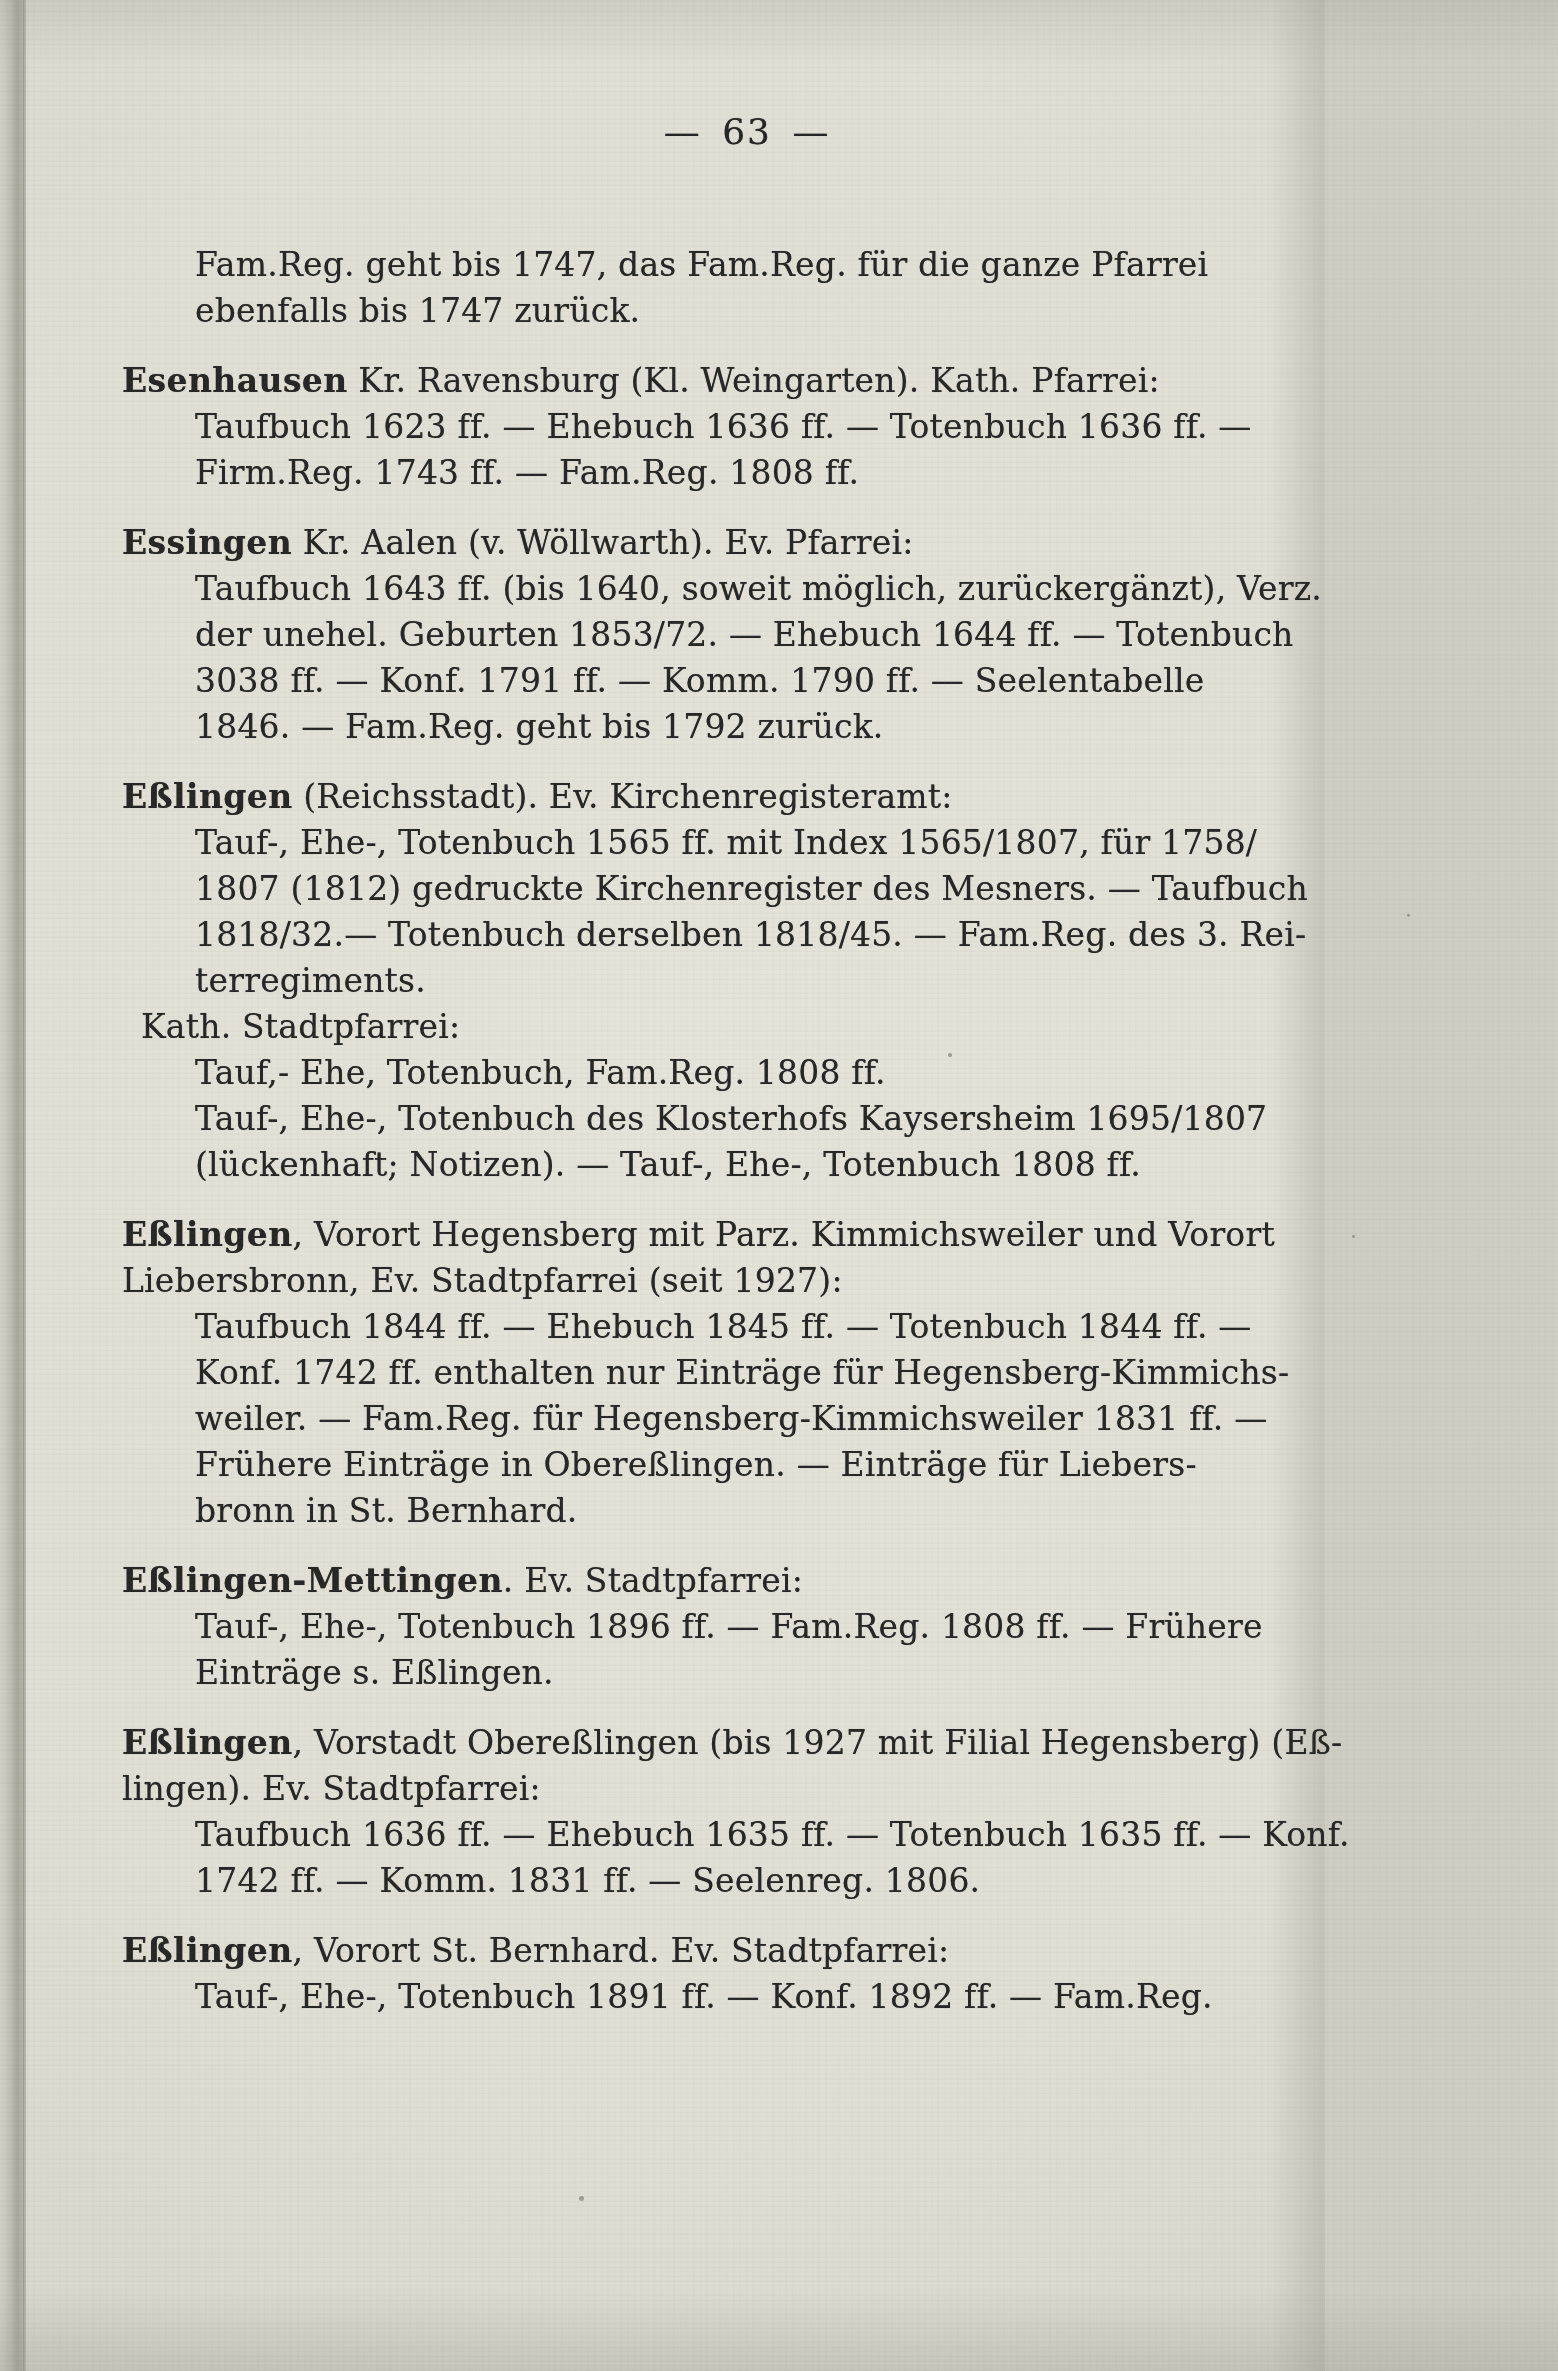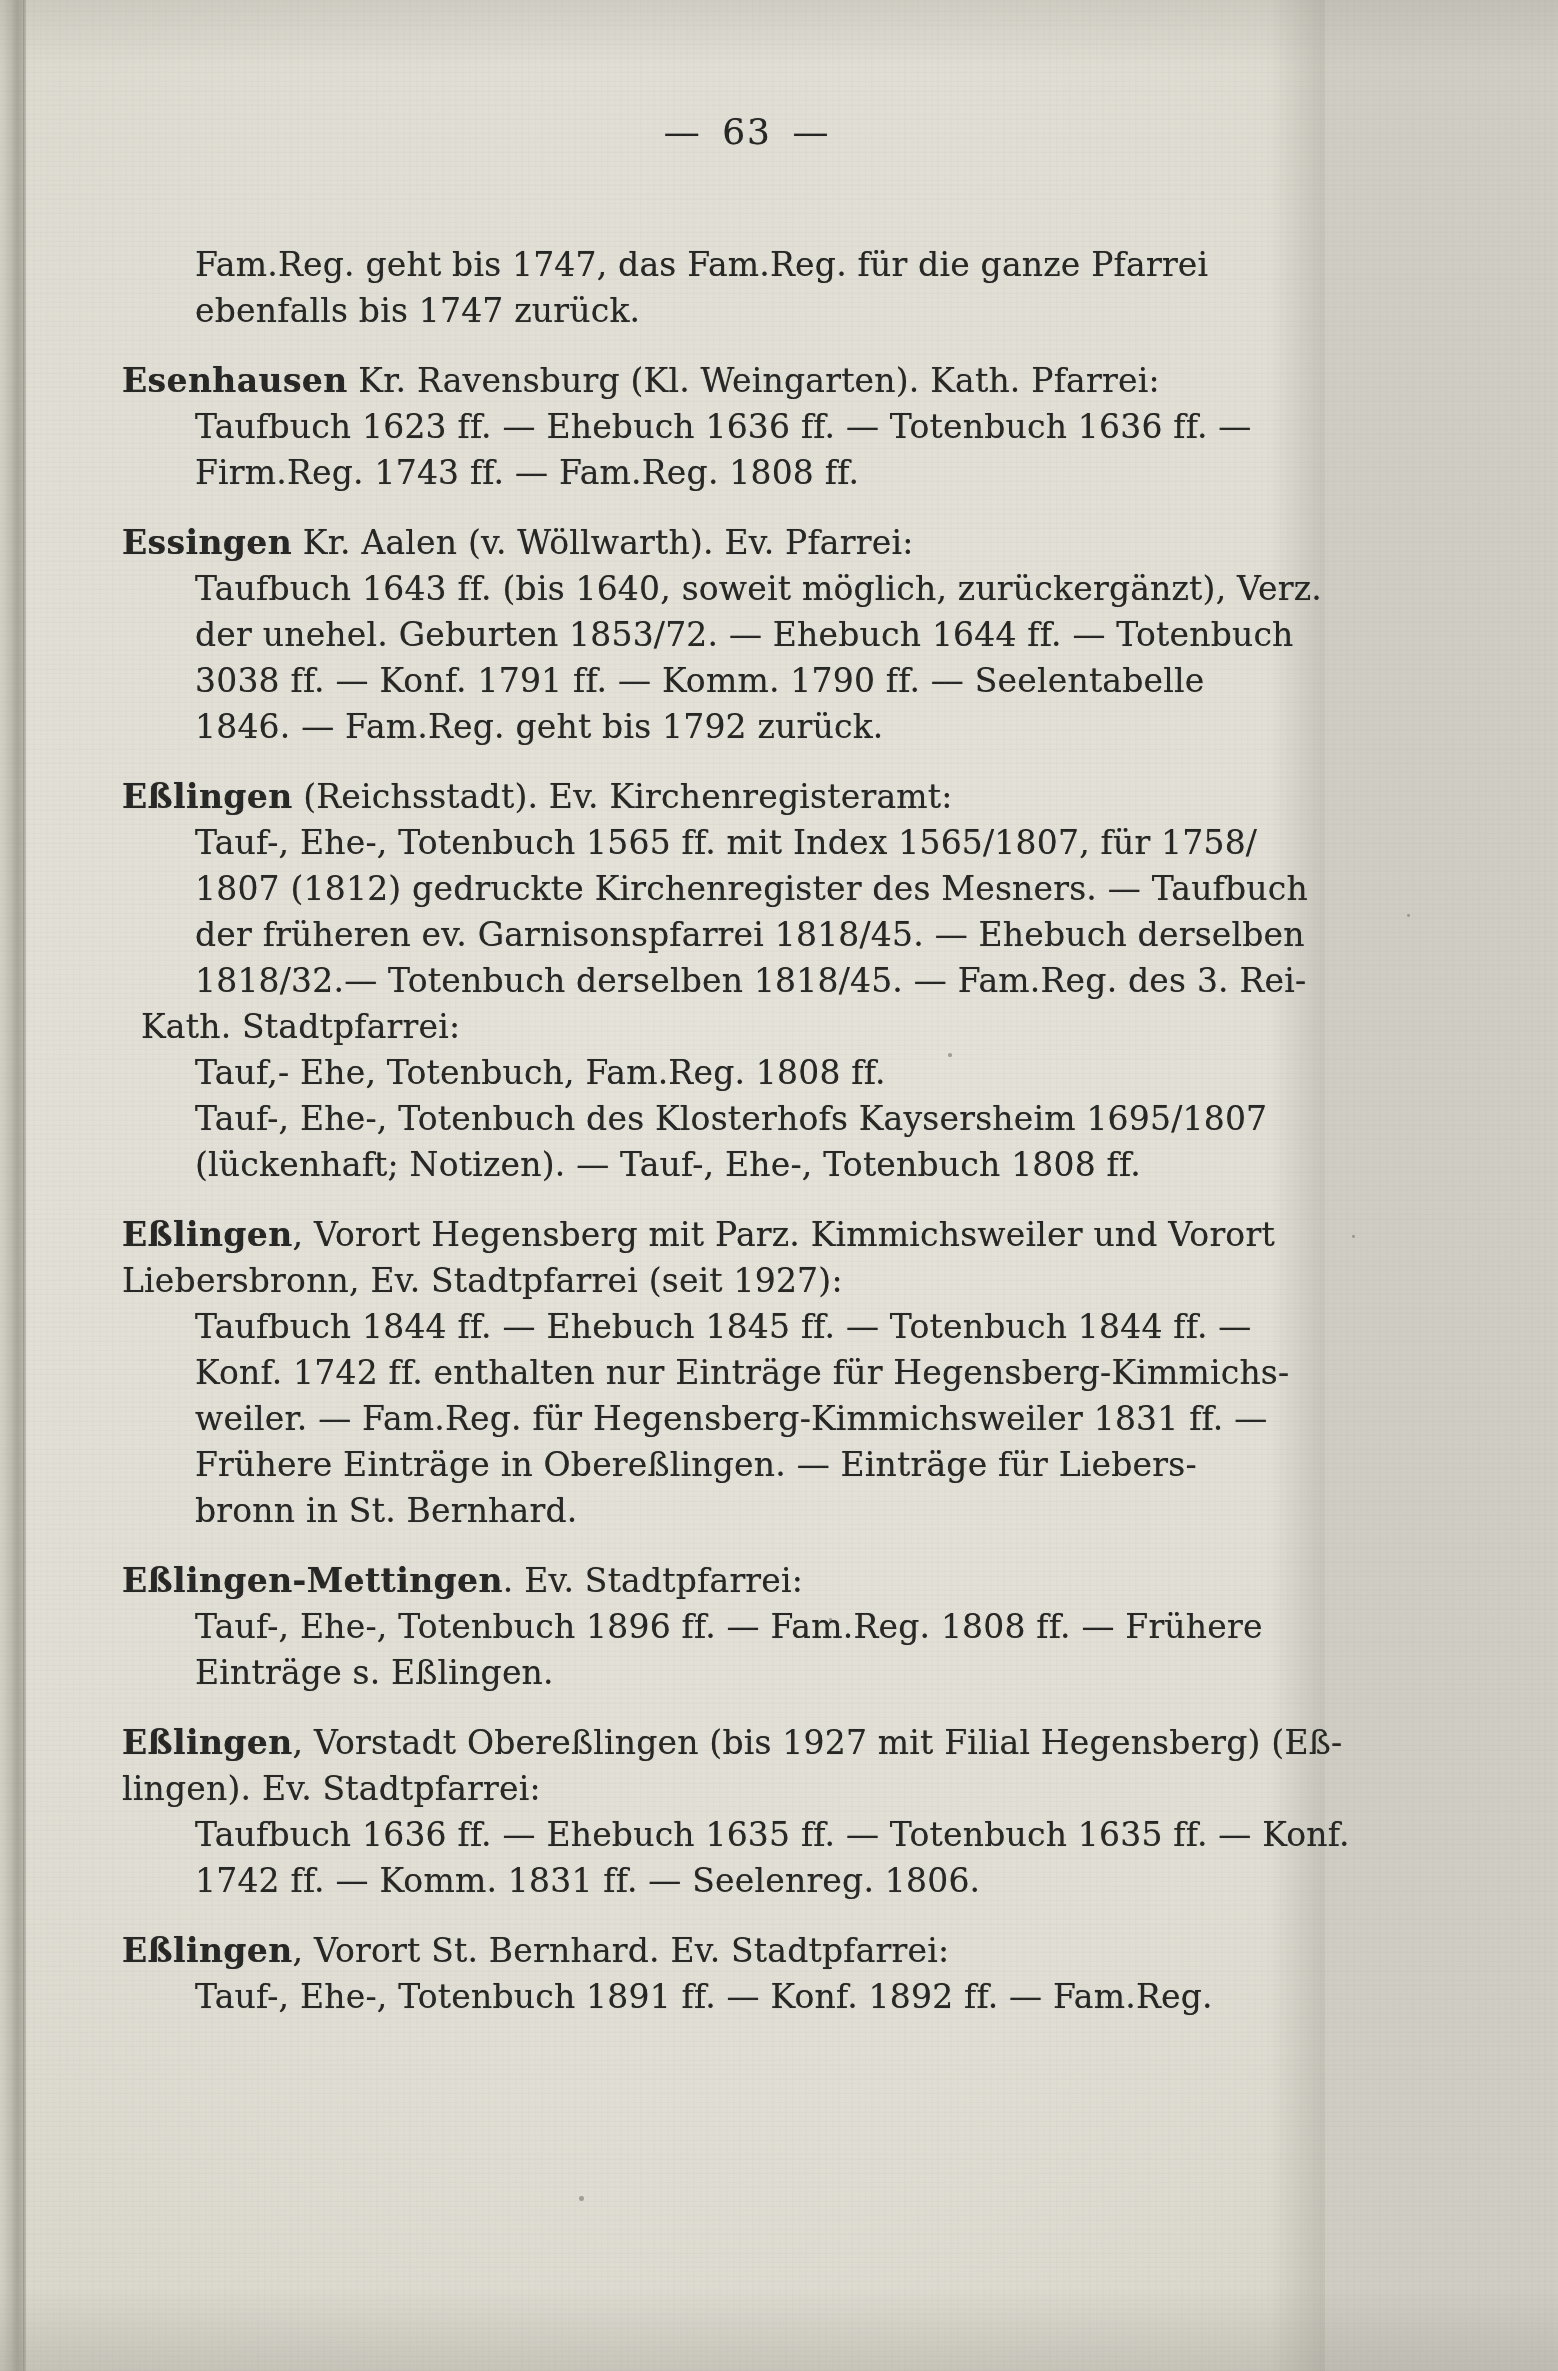--- a/index.html
+++ b/index.html
@@ -160,22 +160,22 @@
           <div class="line head-line"><span class="kw">Essingen</span><span> Kr. Aalen (v. Wöllwarth). Ev. Pfarrei:</span></div>
           <div class="line body-line">Taufbuch 1643 ff. (bis 1640, soweit möglich, zurückergänzt), Verz.</div>
           <div class="line body-line">der unehel. Geburten 1853/72. — Ehebuch 1644 ff. — Totenbuch</div>
           <div class="line body-line">3038 ff. — Konf. 1791 ff. — Komm. 1790 ff. — Seelentabelle</div>
           <div class="line body-line">1846. — Fam.Reg. geht bis 1792 zurück.</div>
         </div>
         <div class="entry">
           <div class="line head-line"><span class="kw">Eßlingen</span><span> (Reichsstadt). Ev. Kirchenregisteramt:</span></div>
           <div class="line body-line">Tauf-, Ehe-, Totenbuch 1565 ff. mit Index 1565/1807, für 1758/</div>
           <div class="line body-line">1807 (1812) gedruckte Kirchenregister des Mesners. — Taufbuch</div>
-          <div class="line body-line">der früheren ev. Garnisonspfarrei 1818/45. — Ehebuch derselben</div>
           <div class="line body-line">1818/32.— Totenbuch derselben 1818/45. — Fam.Reg. des 3. Rei-</div>
+          <div class="line body-line">terregiments.</div>
           <div class="line sub-head">Kath. Stadtpfarrei:</div>
           <div class="line body-line">Tauf,- Ehe, Totenbuch, Fam.Reg. 1808 ff.</div>
           <div class="line body-line">Tauf-, Ehe-, Totenbuch des Klosterhofs Kaysersheim 1695/1807</div>
           <div class="line body-line">(lückenhaft; Notizen). — Tauf-, Ehe-, Totenbuch 1808 ff.</div>
         </div>
         <div class="entry">
           <div class="line head-line"><span class="kw">Eßlingen</span><span>, Vorort Hegensberg mit Parz. Kimmichsweiler und Vorort</span></div>
           <div class="line head-line">Liebersbronn, Ev. Stadtpfarrei (seit 1927):</div>
           <div class="line body-line">Taufbuch 1844 ff. — Ehebuch 1845 ff. — Totenbuch 1844 ff. —</div>
           <div class="line body-line">Konf. 1742 ff. enthalten nur Einträge für Hegensberg-Kimmichs-</div>

